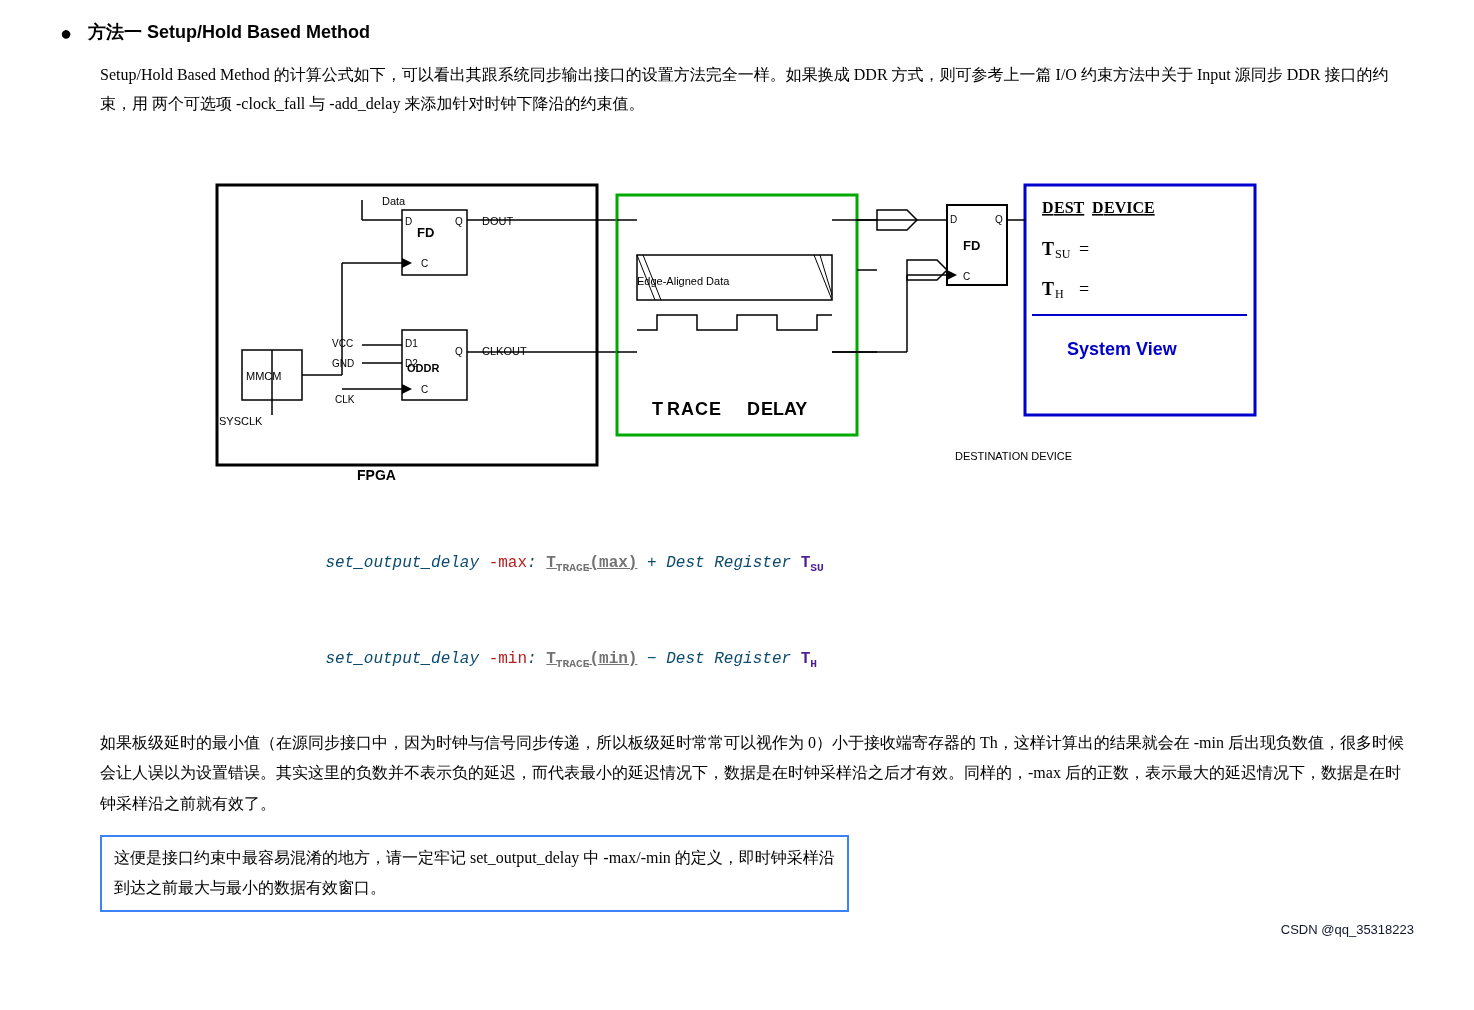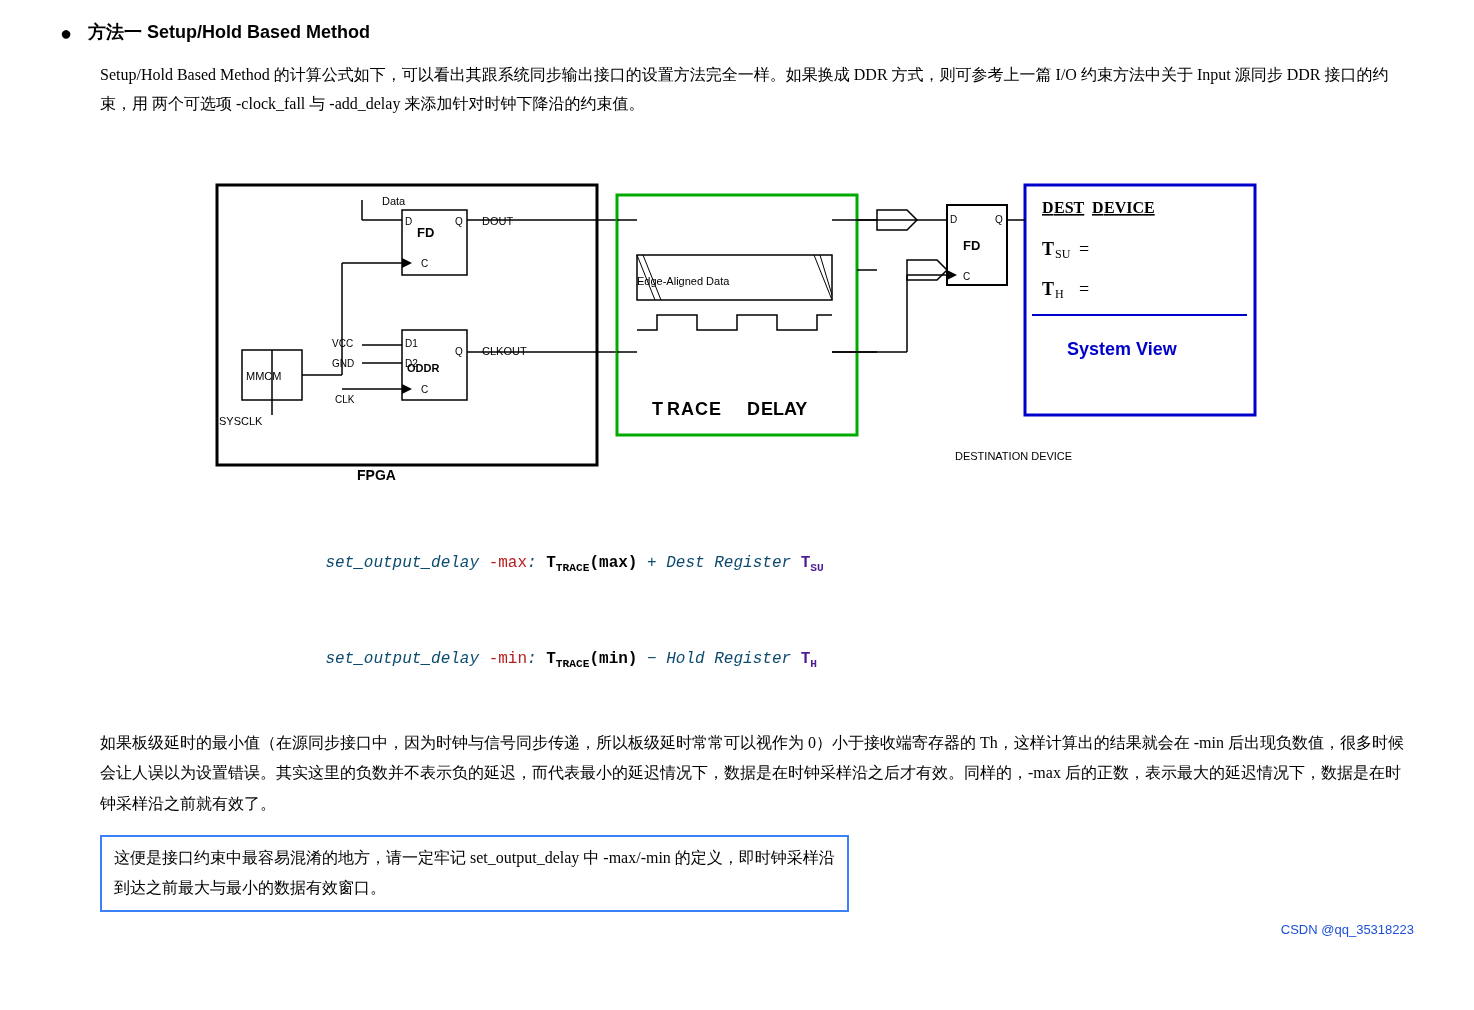--- a/index.html
+++ b/index.html
@@ -53,32 +53,32 @@
       font-family: "Courier New", Courier, monospace;
       font-size: 16px;
       line-height: 2;
     }
     .code-line {
       display: block;
       white-space: pre;
     }
     .code-black { color: #0c4a6e; font-style: italic; }
     .code-green { color: #b91c1c; }
-    .code-dark-green { color: #000000; font-weight: bold; }
+    .code-dark-green { color: #737373; font-weight: bold; text-decoration: underline; }
     .code-bold-blue { color: #4c1d95; font-weight: bold; }
     .body-text {
       margin-left: 40px;
       margin-top: 18px;
       line-height: 1.9;
       font-size: 16px;
     }
     .watermark {
       text-align: right;
       font-size: 13px;
-      color: #1d4ed8;
+      color: #0f172a;
       margin-top: 10px;
       font-family: Arial, sans-serif;
     }
     
     sub { font-size: 0.7em; vertical-align: sub; }
   </style>
 </head>
 <body>
 
 <div class="section-header">
@@ -220,21 +220,21 @@
       <line x1="820" y1="65" x2="838" y2="65" stroke="#000" stroke-width="1.5"></line>
     </svg>
   </div>
 </div>
 
 <div class="code-block">
   <span class="code-line">
     <span class="code-black">set_output_delay </span><span class="code-green">-max</span><span class="code-black">: </span><span class="code-dark-green"><b>T</b><sub>TRACE</sub>(max)</span><span class="code-black"> + Dest Register </span><span class="code-bold-blue"><b>T</b><sub>SU</sub></span>
   </span>
   <span class="code-line">
-    <span class="code-black">set_output_delay </span><span class="code-green">-min</span><span class="code-black">: </span><span class="code-dark-green"><b>T</b><sub>TRACE</sub>(min)</span><span class="code-black"> − Hold Register </span><span class="code-bold-blue"><b>T</b><sub>H</sub></span>
+    <span class="code-black">set_output_delay </span><span class="code-green">-min</span><span class="code-black">: </span><span class="code-dark-green"><b>T</b><sub>TRACE</sub>(min)</span><span class="code-black"> − Dest Register </span><span class="code-bold-blue"><b>T</b><sub>H</sub></span>
   </span>
 </div>
 
 <p class="body-text">如果板级延时的最小值（在源同步接口中，因为时钟与信号同步传递，所以板级延时常常可以视作为 0）小于接收端寄存器的 Th，这样计算出的结果就会在 -min 后出现负数值，很多时候会让人误以为设置错误。其实这里的负数并不表示负的延迟，而代表最小的延迟情况下，数据是在时钟采样沿之后才有效。同样的，-max 后的正数，表示最大的延迟情况下，数据是在时钟采样沿之前就有效了。</p>
 
 <div style="margin-left: 40px; margin-top: 16px;">
   <div style="border: 2px solid #3b82f6; display: inline-block; padding: 6px 12px; max-width: 1060px; line-height: 1.9; font-size: 16px;">
     <span>这便是接口约束中最容易混淆的地方，请一定牢记 set_output_delay 中 -max/-min 的定义，即时钟采样沿</span><br>
     <span>到达之前最大与最小的数据有效窗口。</span>
   </div>

